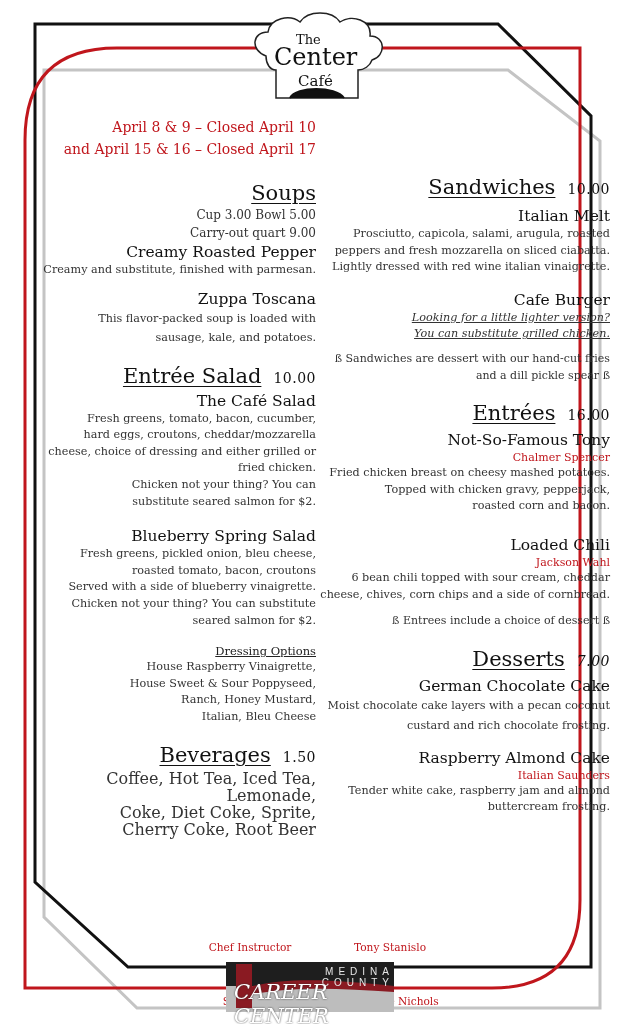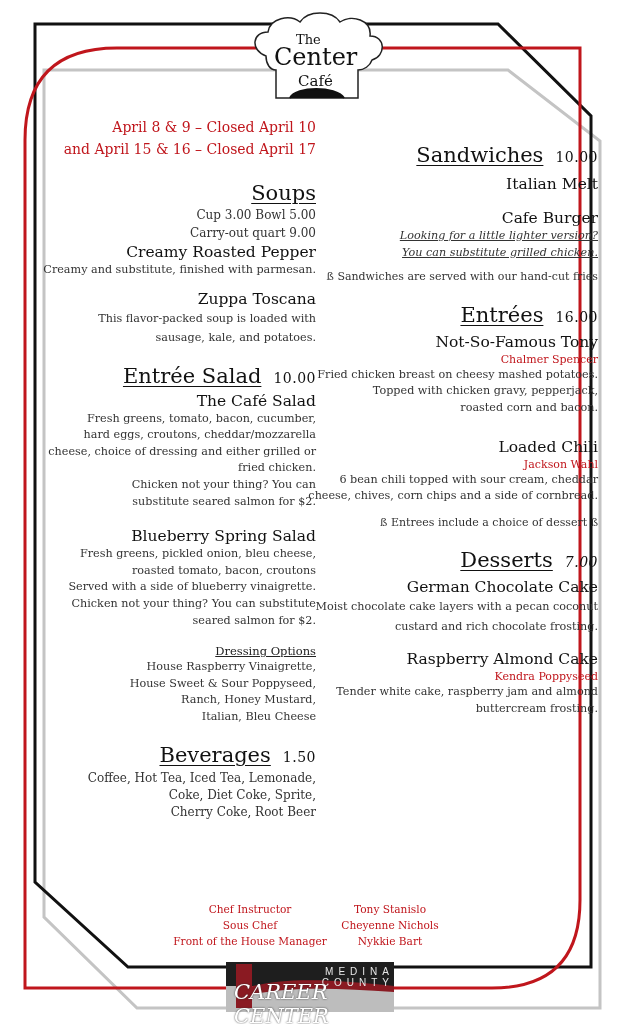--- a/index.html
+++ b/index.html
@@ -1,34 +1,34 @@
 <!DOCTYPE html>
 <html><head>
 <meta charset="utf-8">
 <style>
   html, body { margin:0; padding:0; background:#ffffff; }
   body { width:622px; height:1024px; position:relative; overflow:hidden;
          font-family: "DejaVu Serif", serif; color:#222; }
   .frame { position:absolute; left:0; top:0; width:622px; height:1024px; pointer-events:none; }
   .col { position:absolute; text-align:right; }
   .left-col { left:38px; width:278px; }
-  .right-col { left:298px; width:300px; }
+  .right-col { left:310px; width:300px;margin-top:32px; }
   .notice { color:#c0161c; font-size:14px; line-height:22px; }
   .sec-head { font-size:21px; line-height:26px; color:#111; }
   .sec-head .ttl { text-decoration:underline; text-underline-offset:3px; text-decoration-thickness:1px; }
   .sec-head .price { font-size:14px; margin-left:12px; letter-spacing:0.5px; }
   .item-title { font-size:15.5px; line-height:20px; color:#111; }
   .desc { font-size:11.2px; line-height:16.6px; color:#333; }
   .desc.italic { font-style:italic;text-decoration:underline; }
   .chef { color:#c0161c; font-size:11px; line-height:15px; }
   .small-head { font-size:11.5px; line-height:16px; text-decoration:underline; color:#222; }
   .note { font-size:11px; line-height:16.6px; color:#333; }
   .leaf { font-size:11px; color:#333; }
   .staff { position:absolute; top:901px; left:170px; width:280px; font-size:10.6px; line-height:16px; color:#c0161c; }
-  .staff-row { display:flex; }
+  .staff-row { display:flex;margin-top:38px; }
   .staff-role { width:160px; text-align:center; }
   .staff-name { width:120px; text-align:center; }
   .logo { position:absolute; left:226px; top:962px; width:168px; height:50px; }
   .chefhat { position:absolute; left:246px; top:10px; width:142px; height:90px; }
   .hat-text { position:absolute; text-align:center; color:#111; font-family:"DejaVu Serif", serif; }
 </style>
 </head>
 <body>
 
 <svg class="frame" viewBox="0 0 622 1024">
@@ -103,42 +103,48 @@
     <div>House Raspberry Vinaigrette,</div>
     <div>House Sweet &amp; Sour Poppyseed,</div>
     <div>Ranch, Honey Mustard,</div>
     <div>Italian, Bleu Cheese</div>
   </div>
 
   <div style="height:16px"></div>
   <div class="sec-head">
     <span class="ttl">Beverages</span><span class="price">1.50</span>
   </div>
-  <div class="desc" style="font-size:12px; line-height:17px;">
+  <div class="desc" style="font-size:16px; line-height:17px;">
     <div>Coffee, Hot Tea, Iced Tea, Lemonade,</div>
     <div>Coke, Diet Coke, Sprite,</div>
     <div>Cherry Coke, Root Beer</div>
   </div>
 </div>
 
 <div class="col right-col" style="top:142px;">
   <div class="sec-head">
     <span class="ttl">Sandwiches</span><span class="price">10.00</span>
   </div>
   <div style="height:4px"></div>
   <div class="item-title">Italian Melt</div>
+  <div class="desc">
+    <div>Prosciutto, capicola, salami, arugula, roasted</div>
+    <div>peppers and fresh mozzarella on sliced ciabatta.</div>
+    <div>Lightly dressed with red wine italian vinaigrette.</div>
+  </div>
   <div style="height:14px"></div>
   <div class="item-title">Cafe Burger</div>
   <div class="desc italic">
     <div>Looking for a little lighter version?</div>
     <div>You can substitute grilled chicken.</div>
   </div>
   <div style="height:8px"></div>
   <div class="note">
-    <div><span class="leaf">ß</span> <span>Sandwiches are served with our hand-cut fries</span></div>
+    <div><span class="leaf">ß</span> <span>Sandwiches are dessert with our hand-cut fries</span></div>
+    <div><span>and a dill pickle spear</span> <span class="leaf">ß</span></div>
   </div>
 
   <div style="height:16px"></div>
   <div class="sec-head">
     <span class="ttl">Entrées</span><span class="price">16.00</span>
   </div>
   <div style="height:2px"></div>
   <div class="item-title">Not-So-Famous Tony</div>
   <div class="chef">Chalmer Spencer</div>
   <div class="desc">
@@ -163,21 +169,21 @@
     <span class="ttl">Desserts</span><span class="price" style="font-style:italic;">7.00</span>
   </div>
   <div style="height:2px"></div>
   <div class="item-title">German Chocolate Cake</div>
   <div class="desc" style="line-height:20px;">
     <div>Moist chocolate cake layers with a pecan coconut</div>
     <div>custard and rich chocolate frosting.</div>
   </div>
   <div style="height:12px"></div>
   <div class="item-title">Raspberry Almond Cake</div>
-  <div class="chef">Kendra Poppyseed</div>
+  <div class="chef">Italian Saunders</div>
   <div class="desc">
     <div>Tender white cake, raspberry jam and almond</div>
     <div>buttercream frosting.</div>
   </div>
 </div>
 
 <div class="staff">
   <div class="staff-row">
     <span class="staff-role">Chef Instructor</span>
     <span class="staff-name">Tony Stanislo</span>

